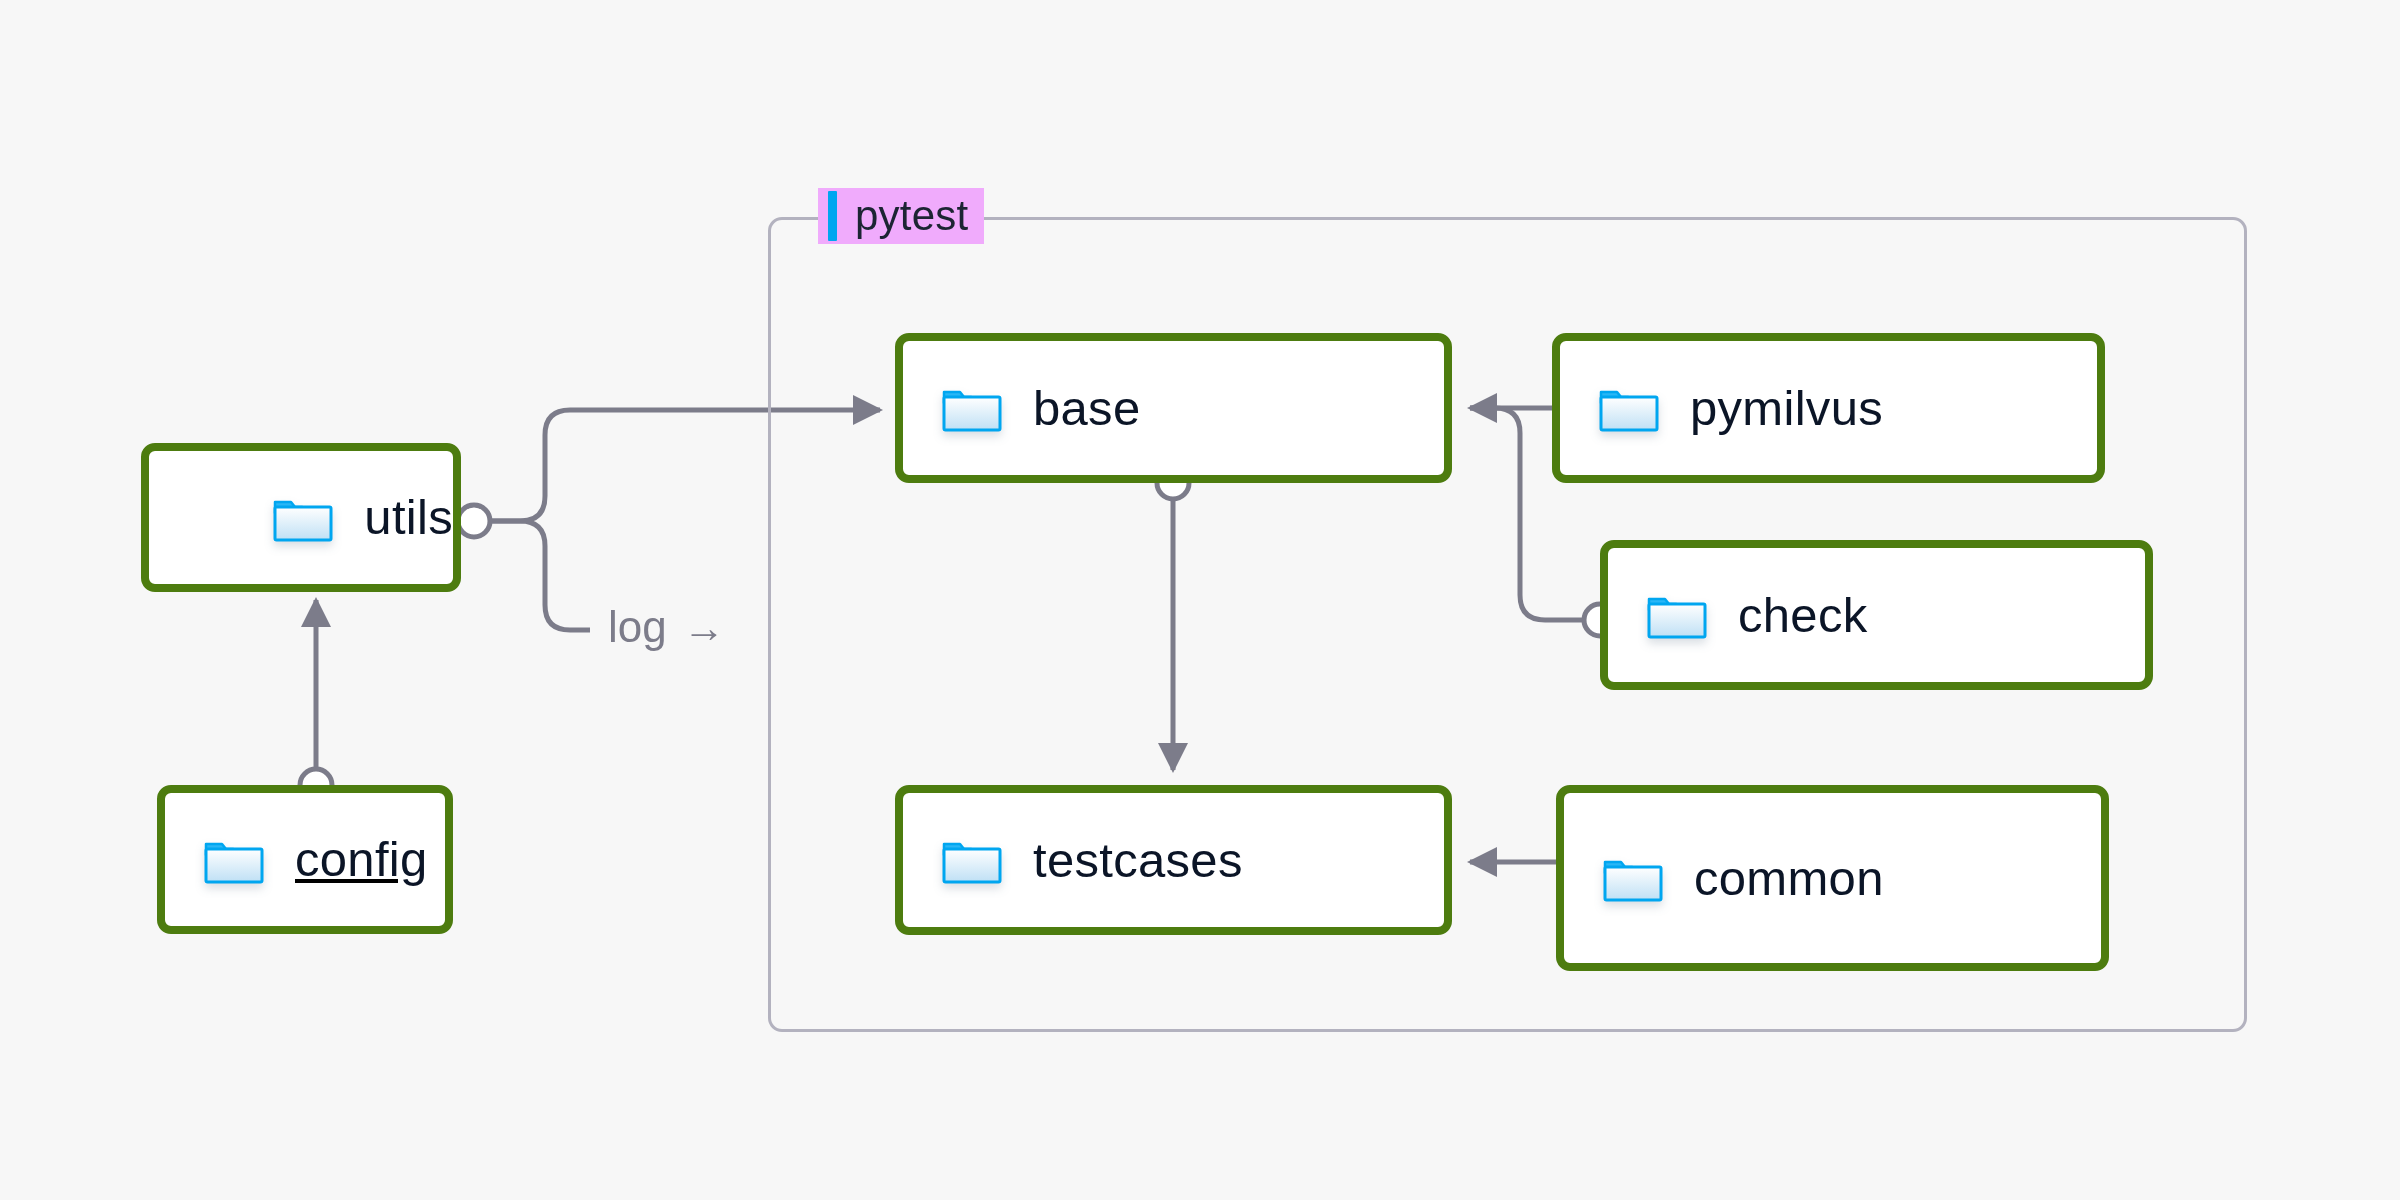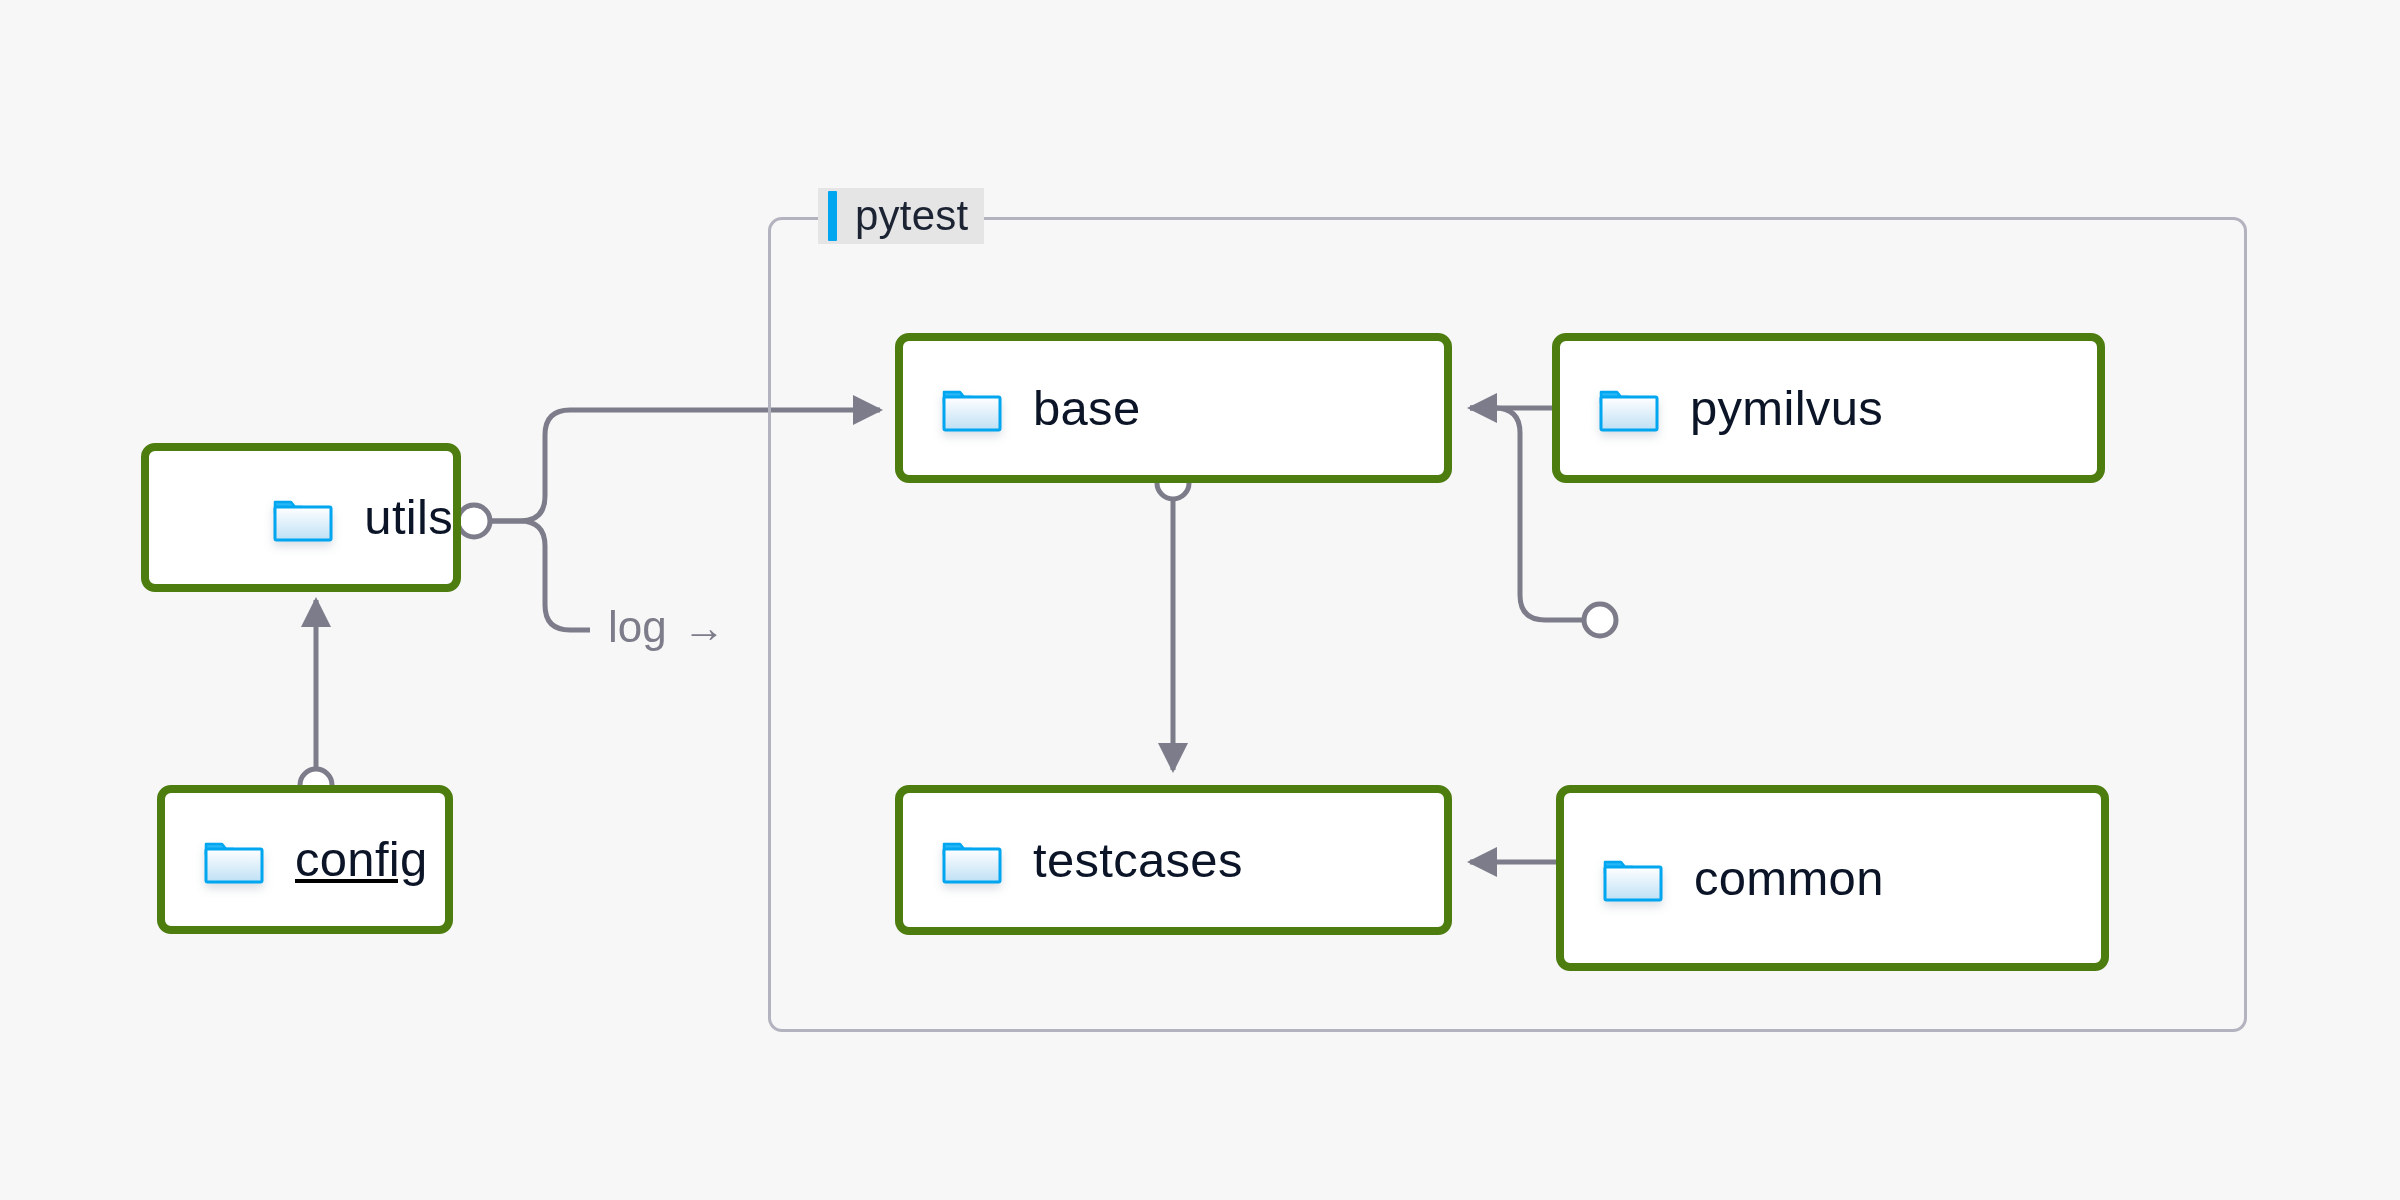--- a/index.html
+++ b/index.html
@@ -18,21 +18,21 @@
     box-sizing:border-box;
     border:3px solid #b3b2bf;
     border-radius:14px;
     background:transparent;
   }
   .group-label{
     position:absolute;
     display:flex;
     align-items:center;
     gap:18px;
-    background:#e5e5e5;
+    background:#f0abfc;
     padding:0 16px 0 10px;
     height:56px;
   }
   .group-label .bar{
     width:9px;height:50px;background:#00a6f0;border-radius:1px;flex:none;
   }
   .group-label .txt{
     font-size:42px;color:#1c2433;letter-spacing:.2px;line-height:1;
     white-space:nowrap;
   }
@@ -169,20 +169,27 @@
   </div>
 
   <div class="node" style="left:1552px;top:333px;width:553px;height:150px;">
     <svg class="folder" viewBox="0 0 62 50">
       <path d="M3 9 h16 l4 5 h7 a2 2 0 0 1 2 2 v4 H3 z" fill="#29b6f6" stroke="#00a6f0" stroke-width="2.5" stroke-linejoin="round"></path>
       <rect x="3" y="14" width="56" height="33" rx="1.5" fill="url(#folderGrad)" stroke="#00a6f0" stroke-width="3"></rect>
     </svg>
     <span class="label">pymilvus</span>
   </div>
 
+  <div class="node" style="left:1600px;top:540px;width:553px;height:150px;">
+    <svg class="folder" viewBox="0 0 62 50">
+      <path d="M3 9 h16 l4 5 h7 a2 2 0 0 1 2 2 v4 H3 z" fill="#29b6f6" stroke="#00a6f0" stroke-width="2.5" stroke-linejoin="round"></path>
+      <rect x="3" y="14" width="56" height="33" rx="1.5" fill="url(#folderGrad)" stroke="#00a6f0" stroke-width="3"></rect>
+    </svg>
+    <span class="label">check</span>
+  </div>
 
   <div class="node" style="left:1556px;top:785px;width:553px;height:186px;">
     <svg class="folder" viewBox="0 0 62 50">
       <path d="M3 9 h16 l4 5 h7 a2 2 0 0 1 2 2 v4 H3 z" fill="#29b6f6" stroke="#00a6f0" stroke-width="2.5" stroke-linejoin="round"></path>
       <rect x="3" y="14" width="56" height="33" rx="1.5" fill="url(#folderGrad)" stroke="#00a6f0" stroke-width="3"></rect>
     </svg>
     <span class="label">common</span>
   </div>
 
 </div>

